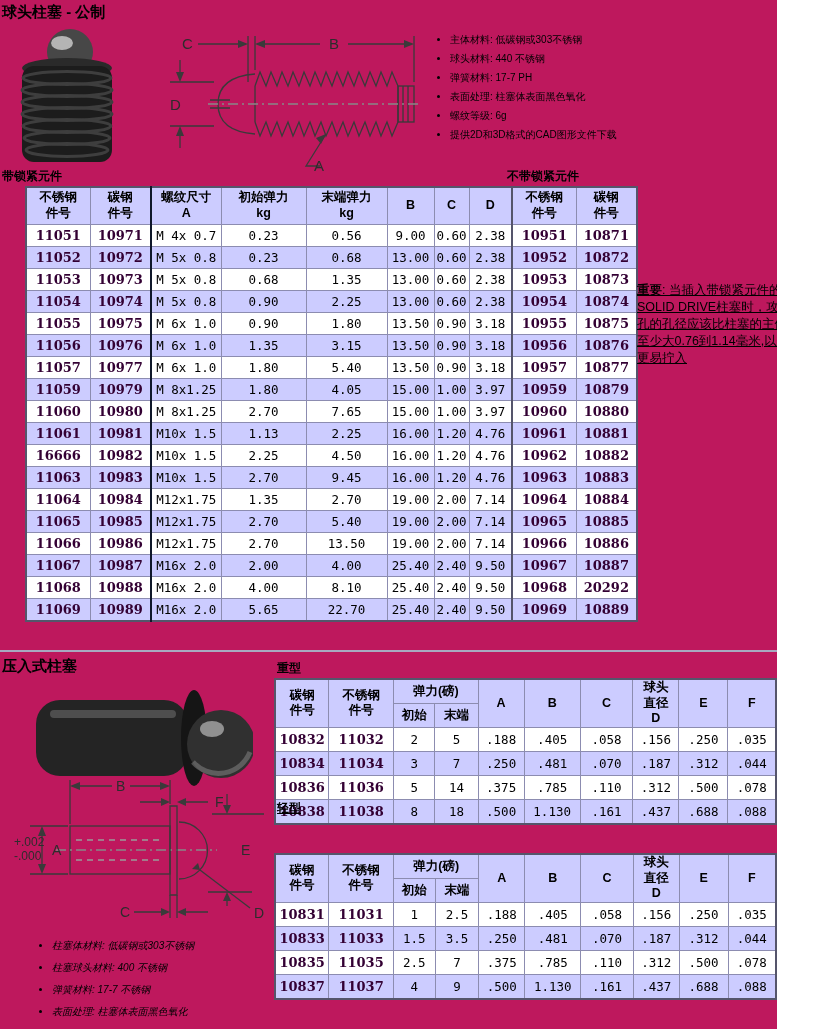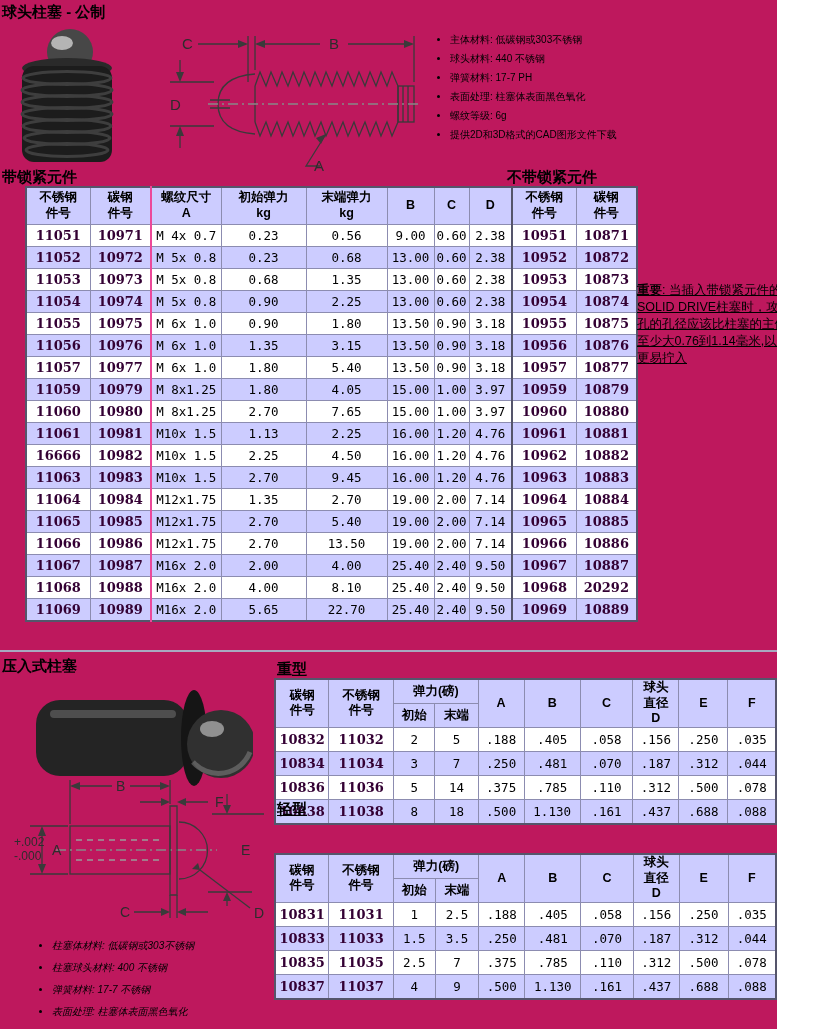--- a/index.html
+++ b/index.html
@@ -1,34 +1,34 @@
 <!DOCTYPE html>
 <html><head>
 <meta charset="utf-8">
 <style>
   html,body{margin:0;padding:0;background:#fff;}
   .page{position:relative;width:777px;height:1029px;background:#be185d;overflow:hidden;
         font-family:"Liberation Sans",sans-serif;color:#000;}
   .sec-title{position:absolute;margin:0;font-size:15px;font-weight:bold;}
-  .grp-label{position:absolute;font-size:15px;font-weight:bold;}
+  .grp-label{position:absolute;font-size:12px;font-weight:bold;}
   .bullets{position:absolute;margin:0;padding:0 0 0 20px;font-size:10px;line-height:16px;list-style:disc;}
   .bullets li{margin:0 0 3px 0;}
   .bullets.wide li{line-height:20px;margin-bottom:2px;font-style:italic;}
   .cat{position:absolute;border-collapse:collapse;table-layout:fixed;border:2px solid #55556b;}
   .cat th,.cat td{border:1px solid #8c8cb0;text-align:center;padding:0 2px;overflow:hidden;}
   .cat th{background:#ccccff;font-size:12.5px;font-weight:bold;white-space:pre-line;line-height:1.25;vertical-align:middle;}
   .cat td{font-family:"DejaVu Sans Mono",monospace;font-size:12.5px;height:21px;background:#fff;}
   .cat tbody tr:nth-child(even) td{background:#ccccff;}
   #main-table thead th{height:36px;}
   #main-table td:nth-child(1),#main-table td:nth-child(2),
   #main-table td:nth-child(9),#main-table td:nth-child(10),
   .pf td:nth-child(1),.pf td:nth-child(2){
       font-family:"DejaVu Serif","Liberation Serif",serif;font-weight:bold;color:#330033;font-size:13px;}
   #main-table th:nth-child(9),#main-table td:nth-child(9){border-left:2px solid #55556b;}
-  #main-table th:nth-child(3),#main-table td:nth-child(3){border-left:2px solid #ec4899;}
+  #main-table th:nth-child(3),#main-table td:nth-child(3){border-left:2px solid #0f172a;}
   .pf td{height:23px;}
   .pf thead th{height:21px;}
   .note{position:absolute;font-size:12.5px;line-height:17px;text-align:left;}
   .note b{font-weight:bold;}
   .divider{position:absolute;left:0;width:816px;height:2px;background:#a8a8c0;}
   svg{position:absolute;}
   svg text{font-family:"Liberation Sans",sans-serif;fill:#2d2d2d;}
 </style>
 </head>
 <body>

